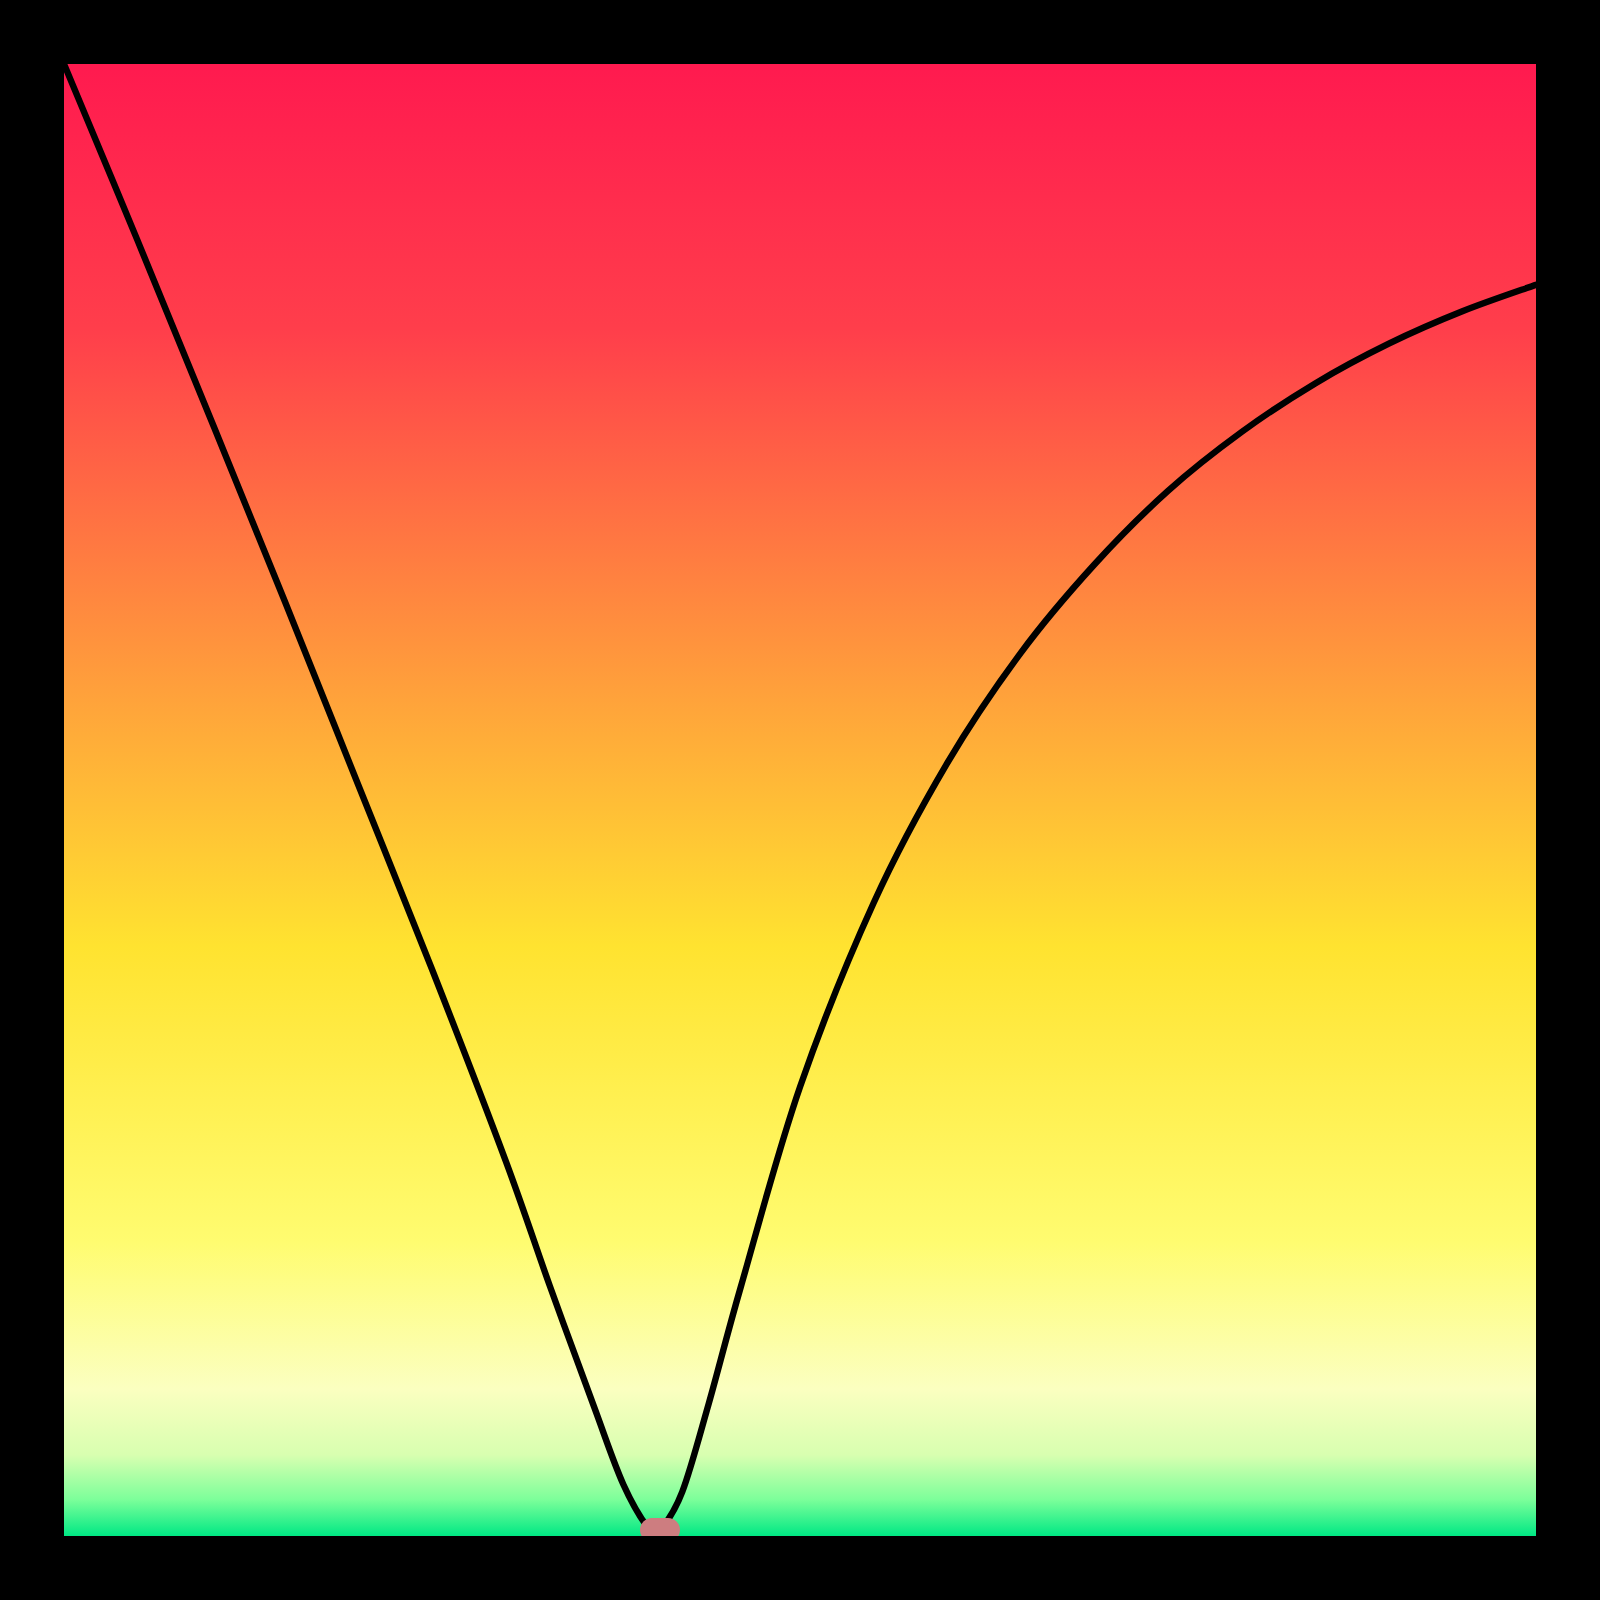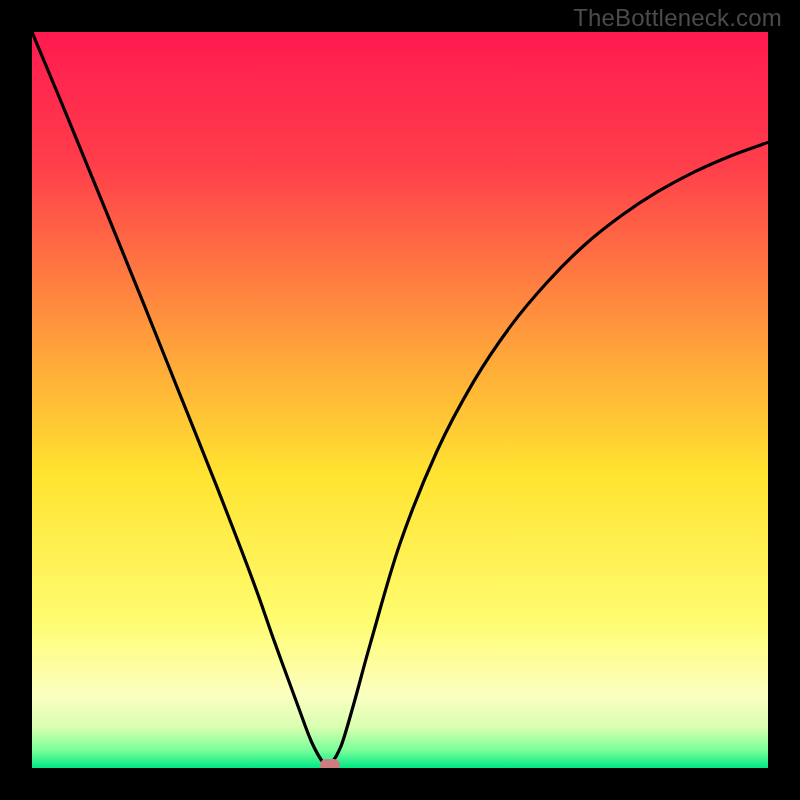--- a/index.html
+++ b/index.html
@@ -49,21 +49,20 @@
     height: 12px;
     background: #cd7d80;
     border-radius: 6px;
     transform: translate(-50%, -50%);
   }
 </style>
 </head>
 <body>
 
 <div class="frame">
-  <div class="watermark">TheBottleneck.com</div>
 
   <div class="plot-area">
     <svg class="gradient" viewBox="0 0 736 736" preserveAspectRatio="none">
       <defs>
         <linearGradient id="bg" x1="0" y1="0" x2="0" y2="1">
             <stop offset="0%" stop-color="#ff1a4f"></stop>
             <stop offset="18%" stop-color="#ff3e4b"></stop>
             <stop offset="44%" stop-color="#ffa63a"></stop>
             <stop offset="60%" stop-color="#ffe330"></stop>
             <stop offset="80%" stop-color="#fffc70"></stop>

